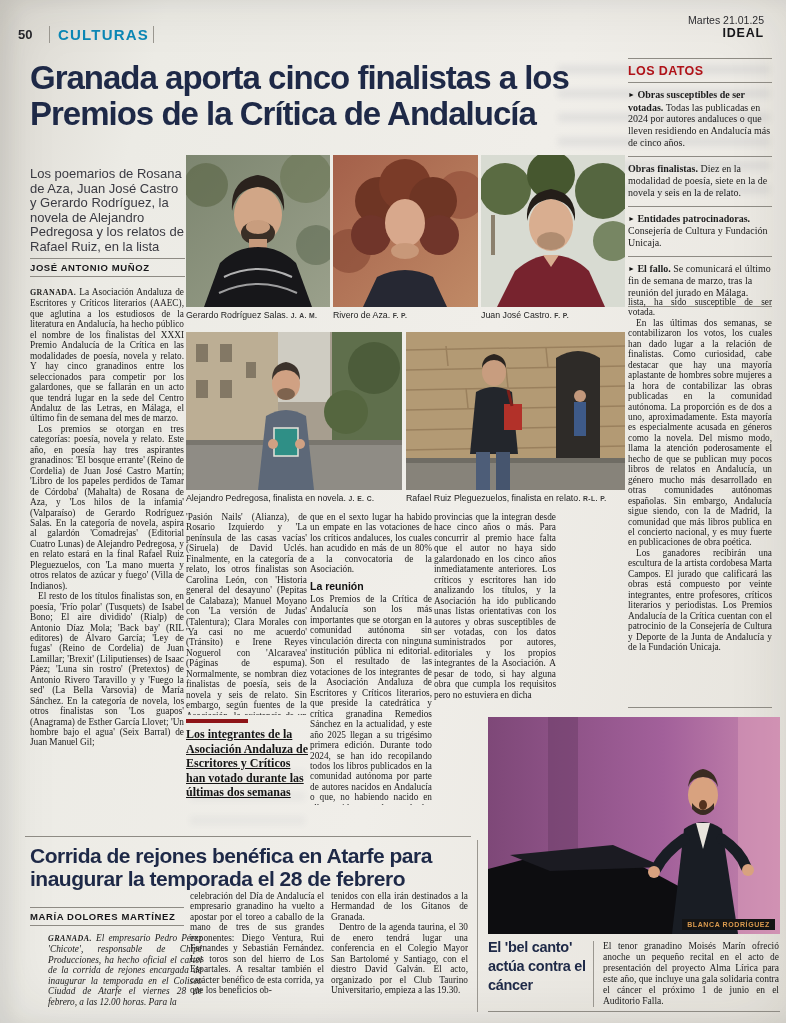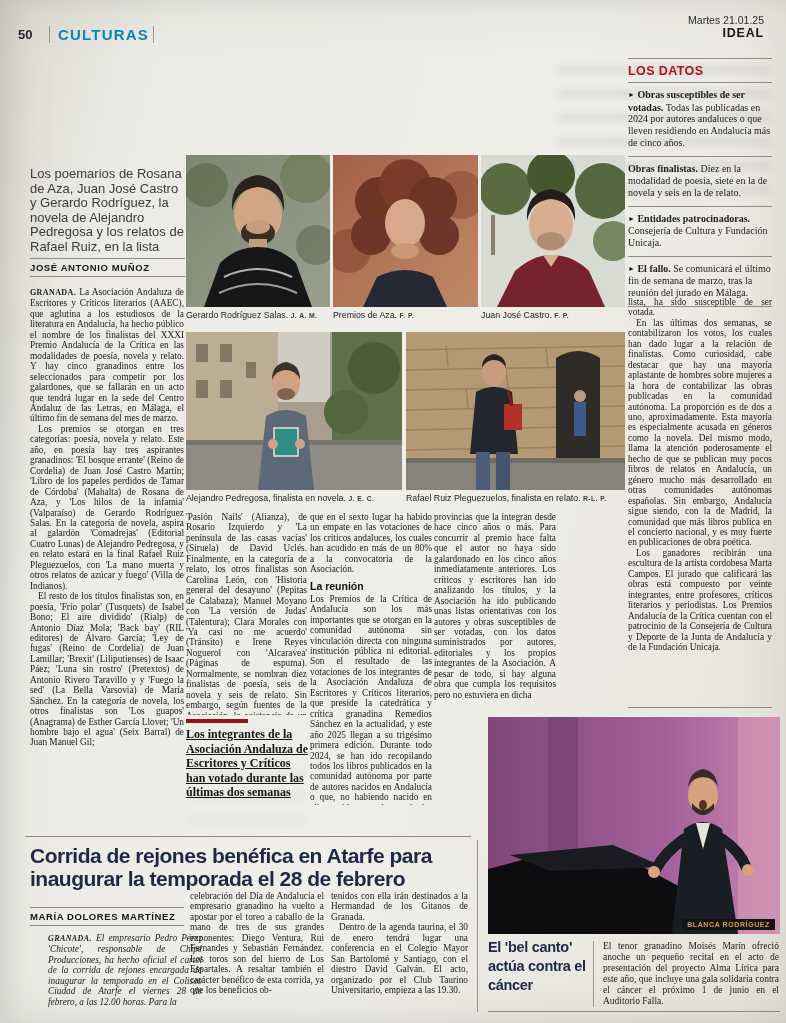--- a/index.html
+++ b/index.html
@@ -75,20 +75,21 @@
   <div class="abs bleed" style="left:558px;top:62px;width:212px;height:132px;"></div>
   <div class="abs bleed" style="left:190px;top:770px;width:115px;height:55px;opacity:.08;"></div>
 
   <div class="abs hdr-pageno">50</div>
   <div class="abs vbar" style="left:49px;top:26px;height:17px;"></div>
   <div class="abs hdr-section">CULTURAS</div>
   <div class="abs vbar" style="left:153px;top:26px;height:17px;"></div>
   <div class="abs hdr-date">Martes 21.01.25</div>
   <div class="abs hdr-masthead">IDEAL</div>
 
+  <h1 class="abs headline" style="margin:0;">Granada aporta cinco finalistas a los Premios de la Crítica de Andalucía</h1>
 
   <div class="abs standfirst">Los poemarios de Rosana de Aza, Juan José Castro y Gerardo Rodríguez, la novela de Alejandro Pedregosa y los relatos de Rafael Ruiz, en la lista</div>
 
   <div class="abs byline byline-a">
     <span>JOSÉ ANTONIO MUÑOZ</span>
   </div>
 
   <div class="abs bodycol col1">
     <p><span class="dateline">GRANADA.</span> <span>La Asociación Andaluza de Escritores y Críticos literarios (AAEC), que aglutina a los estudiosos de la literatura en Andalucía, ha hecho público el nombre de los finalistas del XXXI Premio Andalucía de la Crítica en las modalidades de poesía, novela y relato. Y hay cinco granadinos entre los seleccionados para competir por los galardones, que se fallarán en un acto que tendrá lugar en la sede del Centro Andaluz de las Letras, en Málaga, el último fin de semana del mes de marzo.</span></p>
     <p class="ind">Los premios se otorgan en tres categorías: poesía, novela y relato. Este año, en poesía hay tres aspirantes granadinos: 'El bosque errante' (Reino de Cordelia) de Juan José Castro Martín; 'Libro de los papeles perdidos de Tamar de Córdoba' (Mahalta) de Rosana de Aza, y 'Los hilos de la infamia' (Valparaíso) de Gerardo Rodríguez Salas. En la categoría de novela, aspira al galardón 'Comadrejas' (Editorial Cuatro Lunas) de Alejandro Pedregosa, y en relato estará en la final Rafael Ruiz Pleguezuelos, con 'La mano muerta y otros relatos de azúcar y fuego' (Villa de Indianos).</p>
@@ -151,21 +152,21 @@
       <ellipse cx="70" cy="86" rx="14" ry="9" fill="#9a7a60" opacity=".65"></ellipse>
       <path d="M16,152 L34,116 Q52,100 70,100 Q92,100 108,116 L124,152 Z" fill="#77232e"></path>
       <path d="M62,100 L70,112 L78,100" fill="#d9ae90"></path>
     </svg>
   </div>
   <div class="abs cap" style="left:186px;top:310px;width:144px;">
     <span>Gerardo Rodríguez Salas.</span>
     <span class="credit">J. A. M.</span>
   </div>
   <div class="abs cap" style="left:333px;top:310px;width:145px;">
-    <span>Premios de Aza.</span>
+    <span>Rivero de Aza.</span>
     <span class="credit">F. P.</span>
   </div>
   <div class="abs cap" style="left:481px;top:310px;width:144px;">
     <span>Juan José Castro.</span>
     <span class="credit">F. P.</span>
   </div>
 
   <div class="abs photo" style="left:186px;top:332px;width:216px;height:158px;">
     <svg viewBox="0 0 216 158" preserveAspectRatio="none">
       <rect width="216" height="158" fill="#a79e8f"></rect>

